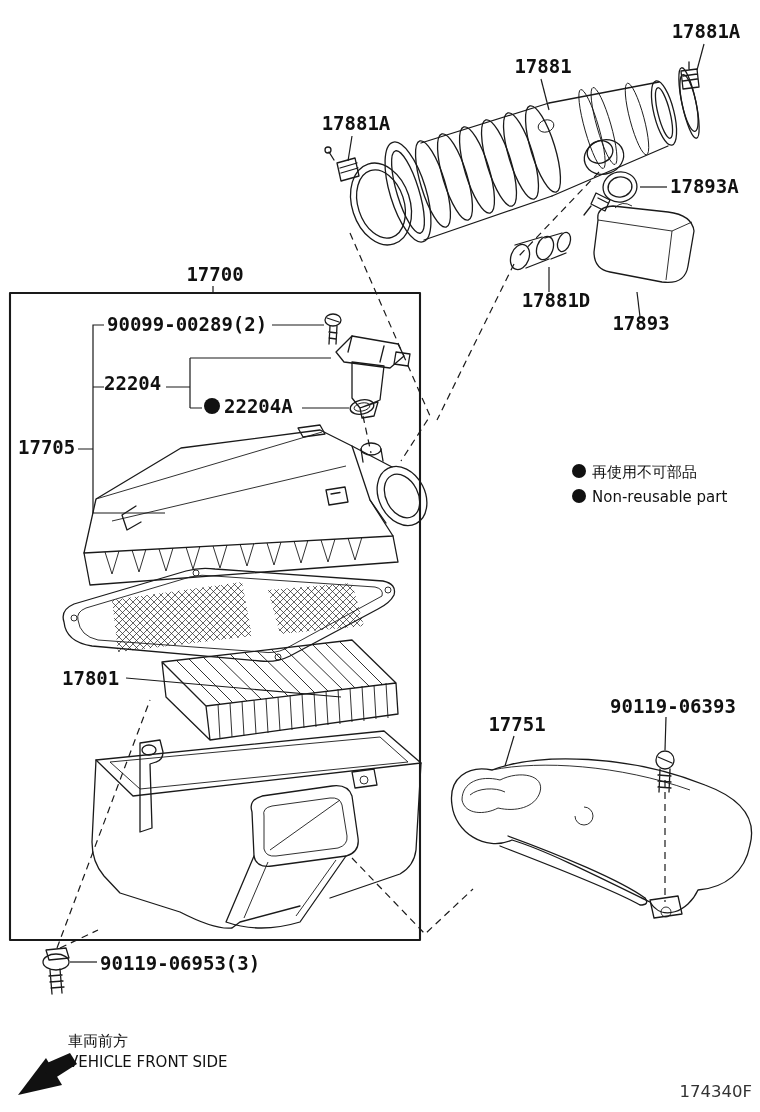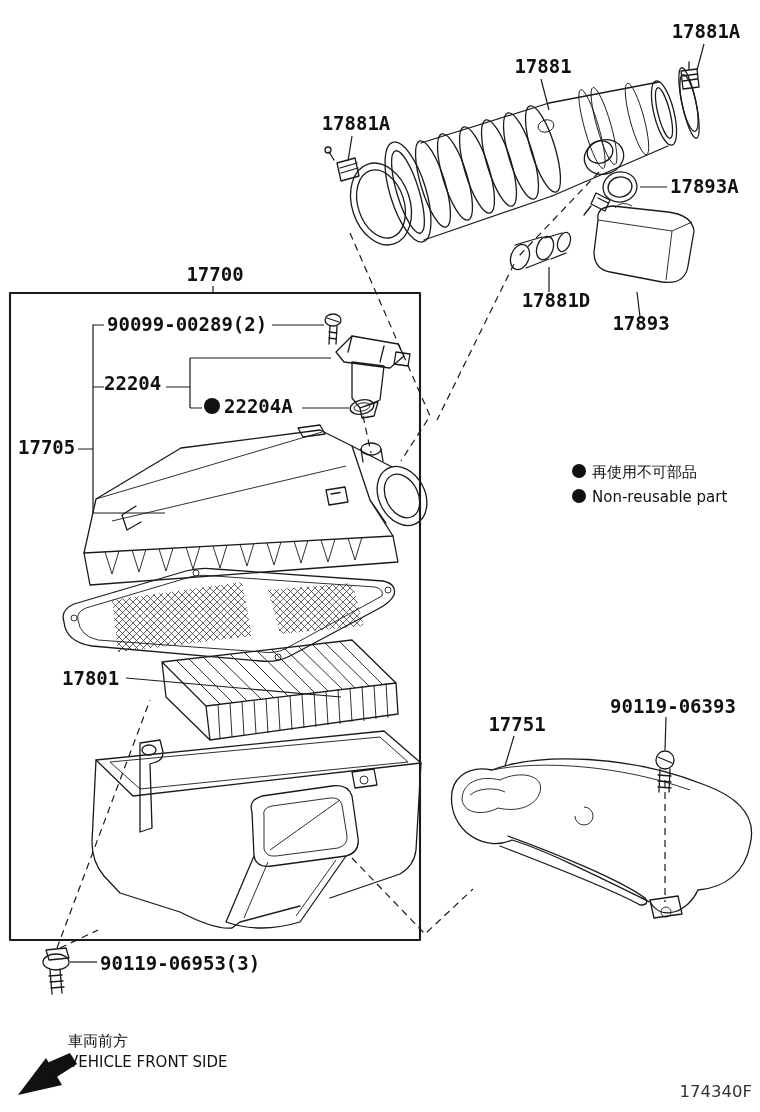--- a/index.html
+++ b/index.html
@@ -1,17 +1,17 @@
 <!DOCTYPE html>
 <html><head>
 <meta charset="utf-8">
 <style>
   html,body{margin:0;padding:0;background:#ffffff;}
   .page{position:relative;width:760px;height:1112px;background:#ffffff;overflow:hidden;
-        font-family:"DejaVu Sans","Liberation Sans",sans-serif;border-radius:20px;}
+        font-family:"DejaVu Sans","Liberation Sans",sans-serif;}
   svg{position:absolute;left:0;top:0;}
   .ln{fill:none;stroke:#1a1a1a;stroke-width:1.3;stroke-linejoin:round;stroke-linecap:round;}
   .ln2{fill:none;stroke:#1a1a1a;stroke-width:2.1;stroke-linejoin:round;}
   .thin{fill:none;stroke:#1a1a1a;stroke-width:0.9;}
   .dash{fill:none;stroke:#1a1a1a;stroke-width:1.2;stroke-dasharray:7 5;}
   .lead{fill:none;stroke:#1a1a1a;stroke-width:1.2;}
   .lbl{font-family:"DejaVu Sans Mono","Liberation Mono",monospace;font-weight:bold;
        font-size:19px;fill:#111;}
   .small{font-family:"DejaVu Sans","Liberation Sans",sans-serif;font-size:15px;fill:#111;}
   .code{font-family:"DejaVu Sans","Liberation Sans",sans-serif;font-size:16.5px;fill:#333;}

